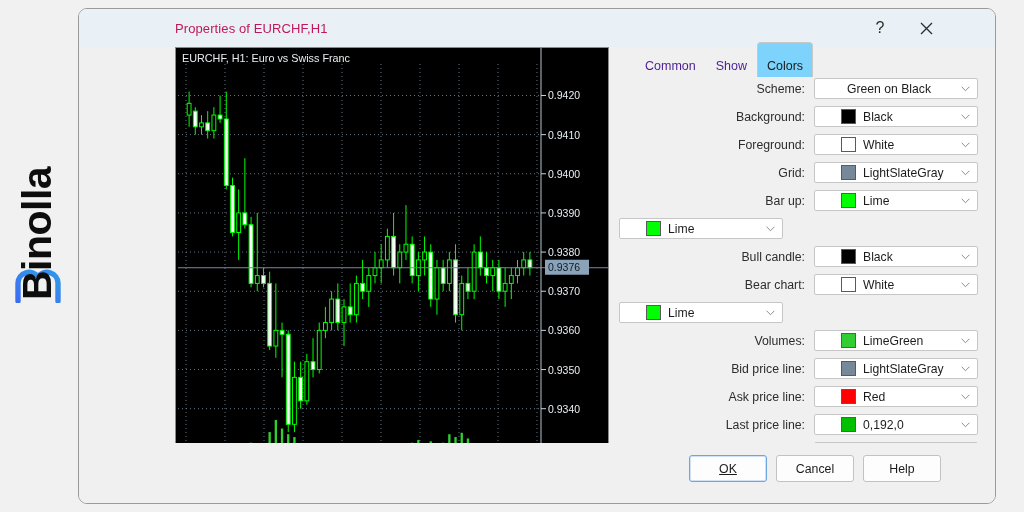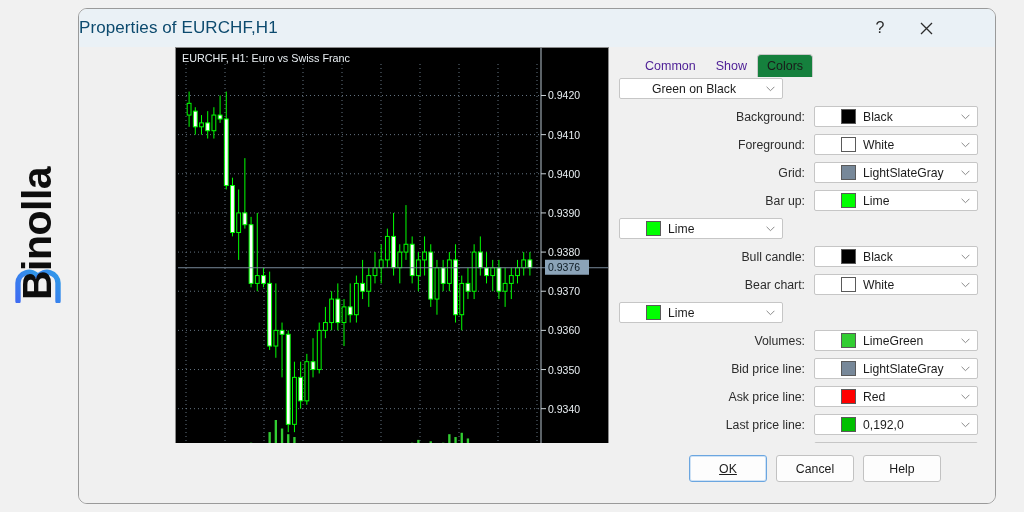--- a/index.html
+++ b/index.html
@@ -28,21 +28,21 @@
     position:absolute;left:78px;top:8px;width:918px;height:496px;
     background:#f0f0f0;border:1px solid #9a9a9a;border-radius:9px;
     box-sizing:border-box;overflow:hidden;
   }
   #titlebar{
     position:absolute;left:0;top:0;width:100%;height:38px;
     background:#eaf1f6;
     display:flex;align-items:center;
   }
   #title-text{
-    font-size:17px;color:#0c4a6e;letter-spacing:.1px;
+    margin-left:96px;font-size:13px;color:#be185d;letter-spacing:.1px;
   }
   .tb-btn{
     position:absolute;top:0;width:46px;height:38px;
     display:flex;align-items:center;justify-content:center;
     font-size:17px;color:#2b2b2b;cursor:default;
   }
   #help-btn{right:92px;font-size:16px;}
   #close-btn{right:46px;}
   #close-btn svg{display:block;}
 
@@ -61,23 +61,23 @@
   #tabs{
     position:absolute;left:16px;top:8px;display:flex;align-items:flex-end;
     height:22px;
   }
   .tab{
     font-size:12.5px;color:#4c1d95;padding:3px 9px 4px 9px;
     border:1px solid transparent;border-bottom:none;cursor:default;
     background:transparent;
   }
   .tab.active{
-    background:#15803d;border-color:#c8c8c8;
+    background:#7dd3fc;border-color:#c8c8c8;
     border-radius:4px 4px 0 0;color:#1a1a1a;
-    position:relative;top:0px;padding-top:4px;
+    position:relative;top:0px;padding-top:16px;
   }
 
   #rows{position:absolute;left:0;top:30px;right:0;}
   .row{
     display:flex;align-items:center;height:23.6px;margin-bottom:4.4px;
   }
   .row-label{
     width:186px;text-align:right;padding-right:9px;
     font-size:12.3px;color:#2d2d2d;white-space:nowrap;
   }
@@ -432,20 +432,21 @@
   <div id="settings">
     <div id="tabs">
       <div class="tab">Common</div>
       <div class="tab">Show</div>
       <div class="tab active">Colors</div>
     </div>
 
     <div id="rows">
 
       <div class="row">
+        <div class="row-label">Scheme:</div>
         <div class="combo noswatch">
           <span class="combo-text">Green on Black</span>
           <svg class="chev" viewBox="0 0 9 6">
             <path d="M0.6 0.8 L4.5 4.7 L8.4 0.8" stroke="#8a8a8a" stroke-width="1" fill="none"></path>
           </svg>
         </div>
       </div>
 
     <div class="row">
           <div class="row-label">Background:</div>

